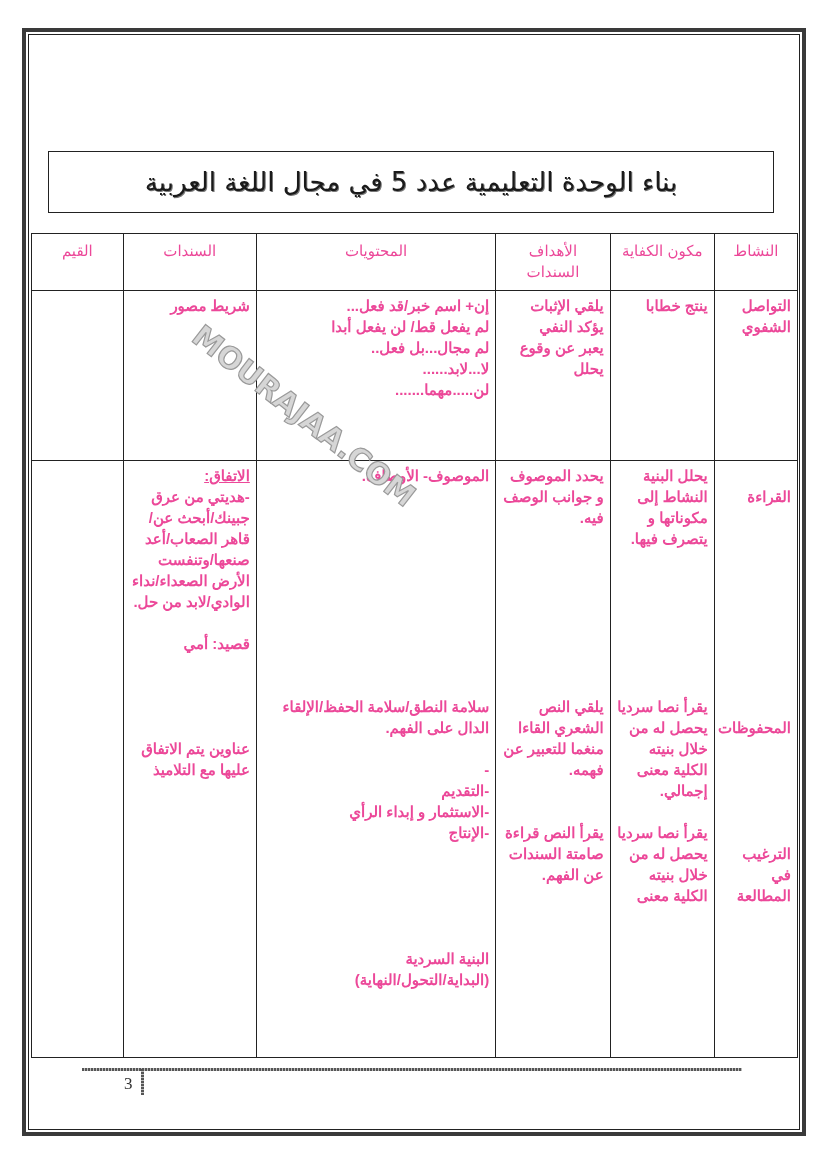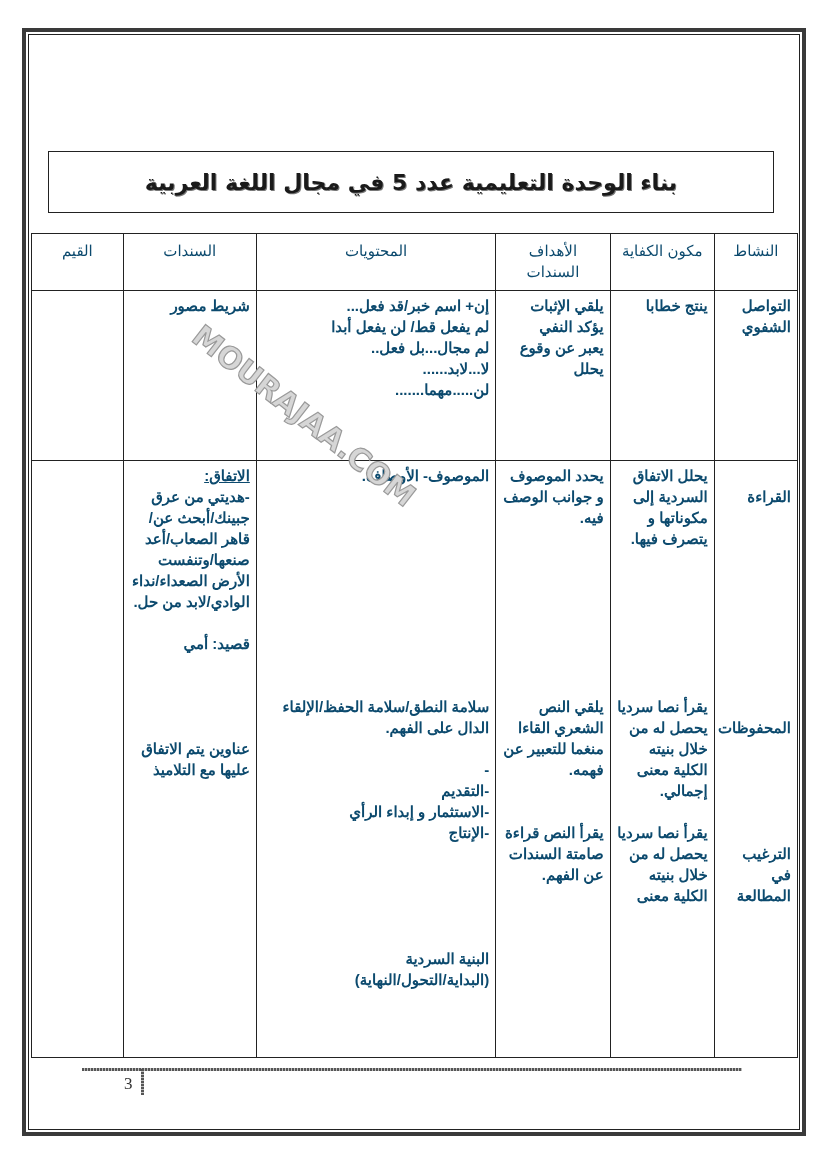--- a/index.html
+++ b/index.html
@@ -4,27 +4,27 @@
 <style>
   html, body { margin:0; padding:0; background:#ffffff; }
   body { width:827px; height:1169px; position:relative; overflow:hidden;
          font-family:"DejaVu Sans", sans-serif; color:#111; }
   .page-border-outer { position:absolute; left:22px; top:28px; width:784px; height:1108px;
          border:4px solid #3a3a3a; box-sizing:border-box; }
   .page-border-inner { position:absolute; left:28px; top:34px; width:772px; height:1096px;
          border:1.5px solid #222; box-sizing:border-box; }
   .title-box { position:absolute; left:48px; top:151px; width:726px; height:62px;
          border:1.5px solid #222; box-sizing:border-box; display:flex; align-items:center; justify-content:center; }
-  .title { direction:rtl; font-family:"DejaVu Sans", sans-serif; font-weight:bold; font-size:22px;
+  .title { direction:rtl; font-family:"DejaVu Sans", sans-serif; font-weight:normal; font-size:26px;
          color:#1a1a1a; text-shadow:1px 1px 0 #777; letter-spacing:0.5px; }
   table.unit { position:absolute; left:31px; top:233px; width:767px; height:825px;
          border-collapse:collapse; direction:rtl; table-layout:fixed; }
   table.unit td, table.unit th { border:1px solid #222; vertical-align:top; padding:4px 6px;
          font-family:"Liberation Sans", sans-serif; font-weight:bold; font-size:15px; line-height:21px;
-         text-align:right; color:#0c4a6e; }
+         text-align:right; color:#ec4899; }
   table.unit th { height:46px; font-weight:normal; font-size:15px; text-align:center; padding-top:6px; }
   .block { display:block; }
   .u { text-decoration:underline; }
   .col-activity { width:80px; }
   .col-competence { width:100px; }
   .col-goals { width:110px; }
   .col-contents { width:230px; }
   .col-supports { width:128px; }
   .col-values { width:88px; }
   .gap { display:block; height:21px; }
@@ -99,21 +99,21 @@
           <span class="gap"></span>
       <span class="block">المحفوظات</span>
       <span class="gap"></span>
           <span class="gap"></span>
           <span class="gap"></span>
           <span class="gap"></span>
           <span class="gap"></span>
       <span class="block">الترغيب في المطالعة</span>
     </td>
     <td>
-      <span class="block">يحلل الاتفاق السردية إلى مكوناتها و يتصرف فيها.</span>
+      <span class="block">يحلل البنية النشاط إلى مكوناتها و يتصرف فيها.</span>
       <span class="gap"></span>
           <span class="gap"></span>
           <span class="gap"></span>
           <span class="gap"></span>
           <span class="gap"></span>
           <span class="gap"></span>
           <span class="gap"></span>
       <span class="block">يقرأ نصا سرديا يحصل له من خلال بنيته الكلية معنى إجمالي.</span>
       <span class="gap"></span>
       <span class="block">يقرأ نصا سرديا يحصل له من خلال بنيته الكلية معنى</span>

